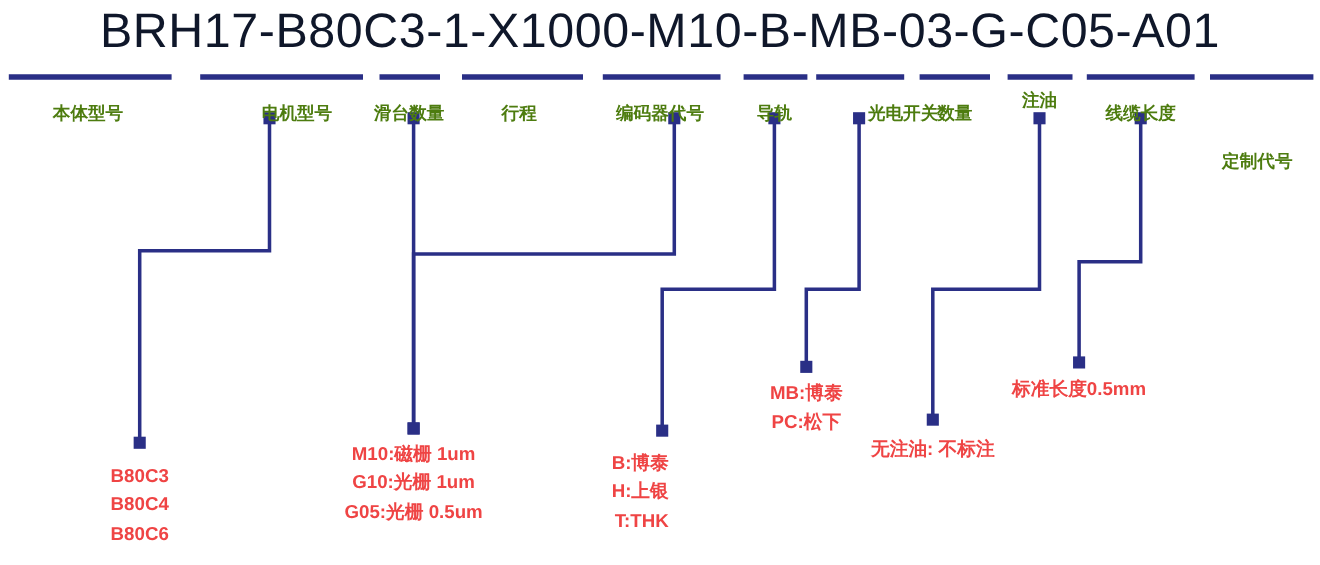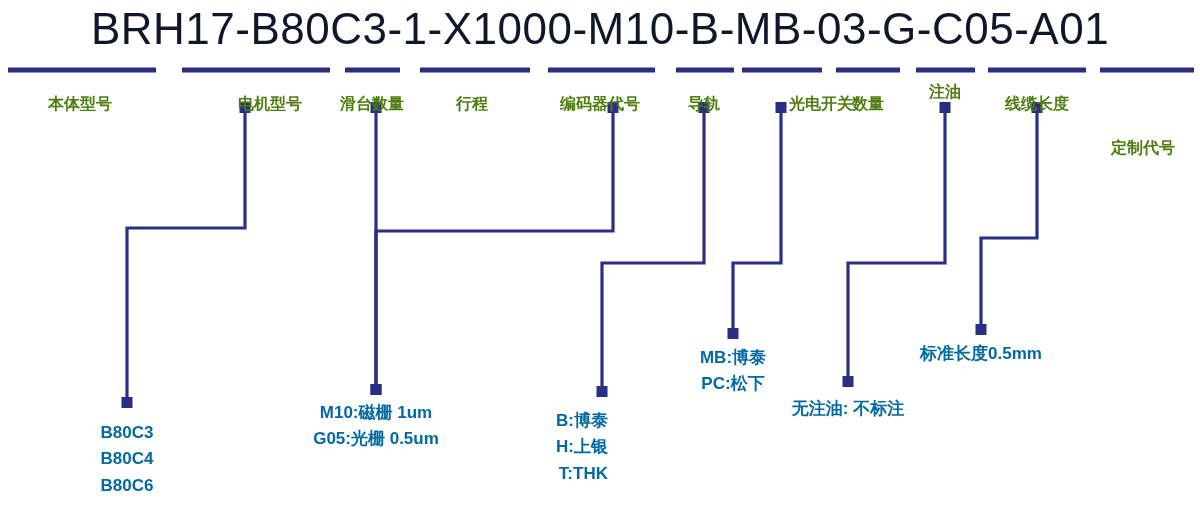--- a/index.html
+++ b/index.html
@@ -49,21 +49,21 @@
     font-weight: bold;
     color: #4d7c0f;
     white-space: nowrap;
     line-height: 1;
   }
   
   .callout {
     position: absolute;
     font-size: 17px;
     font-weight: bold;
-    color: #0369a1;
+    color: #ef4444;
     white-space: nowrap;
     line-height: 1.55;
   }
   .callout.center { transform: translateX(-50%); text-align: center; }
   .callout .opt   { display: block; }
 </style>
 </head>
 <body>
 
 <div id="diagram">
@@ -119,20 +119,21 @@
       <div class="field-label" style="left: 1143px; top: 96px; margin-top: 44px;">定制代号</div>
     </div>
   <div id="callouts-layer">
       <div class="callout center" style="left: 127px; top: 420px;">
         <span class="opt">B80C3</span>
         <span class="opt">B80C4</span>
         <span class="opt">B80C6</span>
       </div>
       <div class="callout center" style="left: 376px; top: 400px;">
         <span class="opt">M10:磁栅 1um</span>
+        <span class="opt">G10:光栅  1um</span>
         <span class="opt">G05:光栅 0.5um</span>
       </div>
       <div class="callout center" style="left: 582px; top: 408px; text-align: right;">
         <span class="opt">B:博泰</span>
         <span class="opt">H:上银</span>
         <span class="opt">T:THK</span>
       </div>
       <div class="callout center" style="left: 733px; top: 345px;">
         <span class="opt">MB:博泰</span>
         <span class="opt">PC:松下</span>

